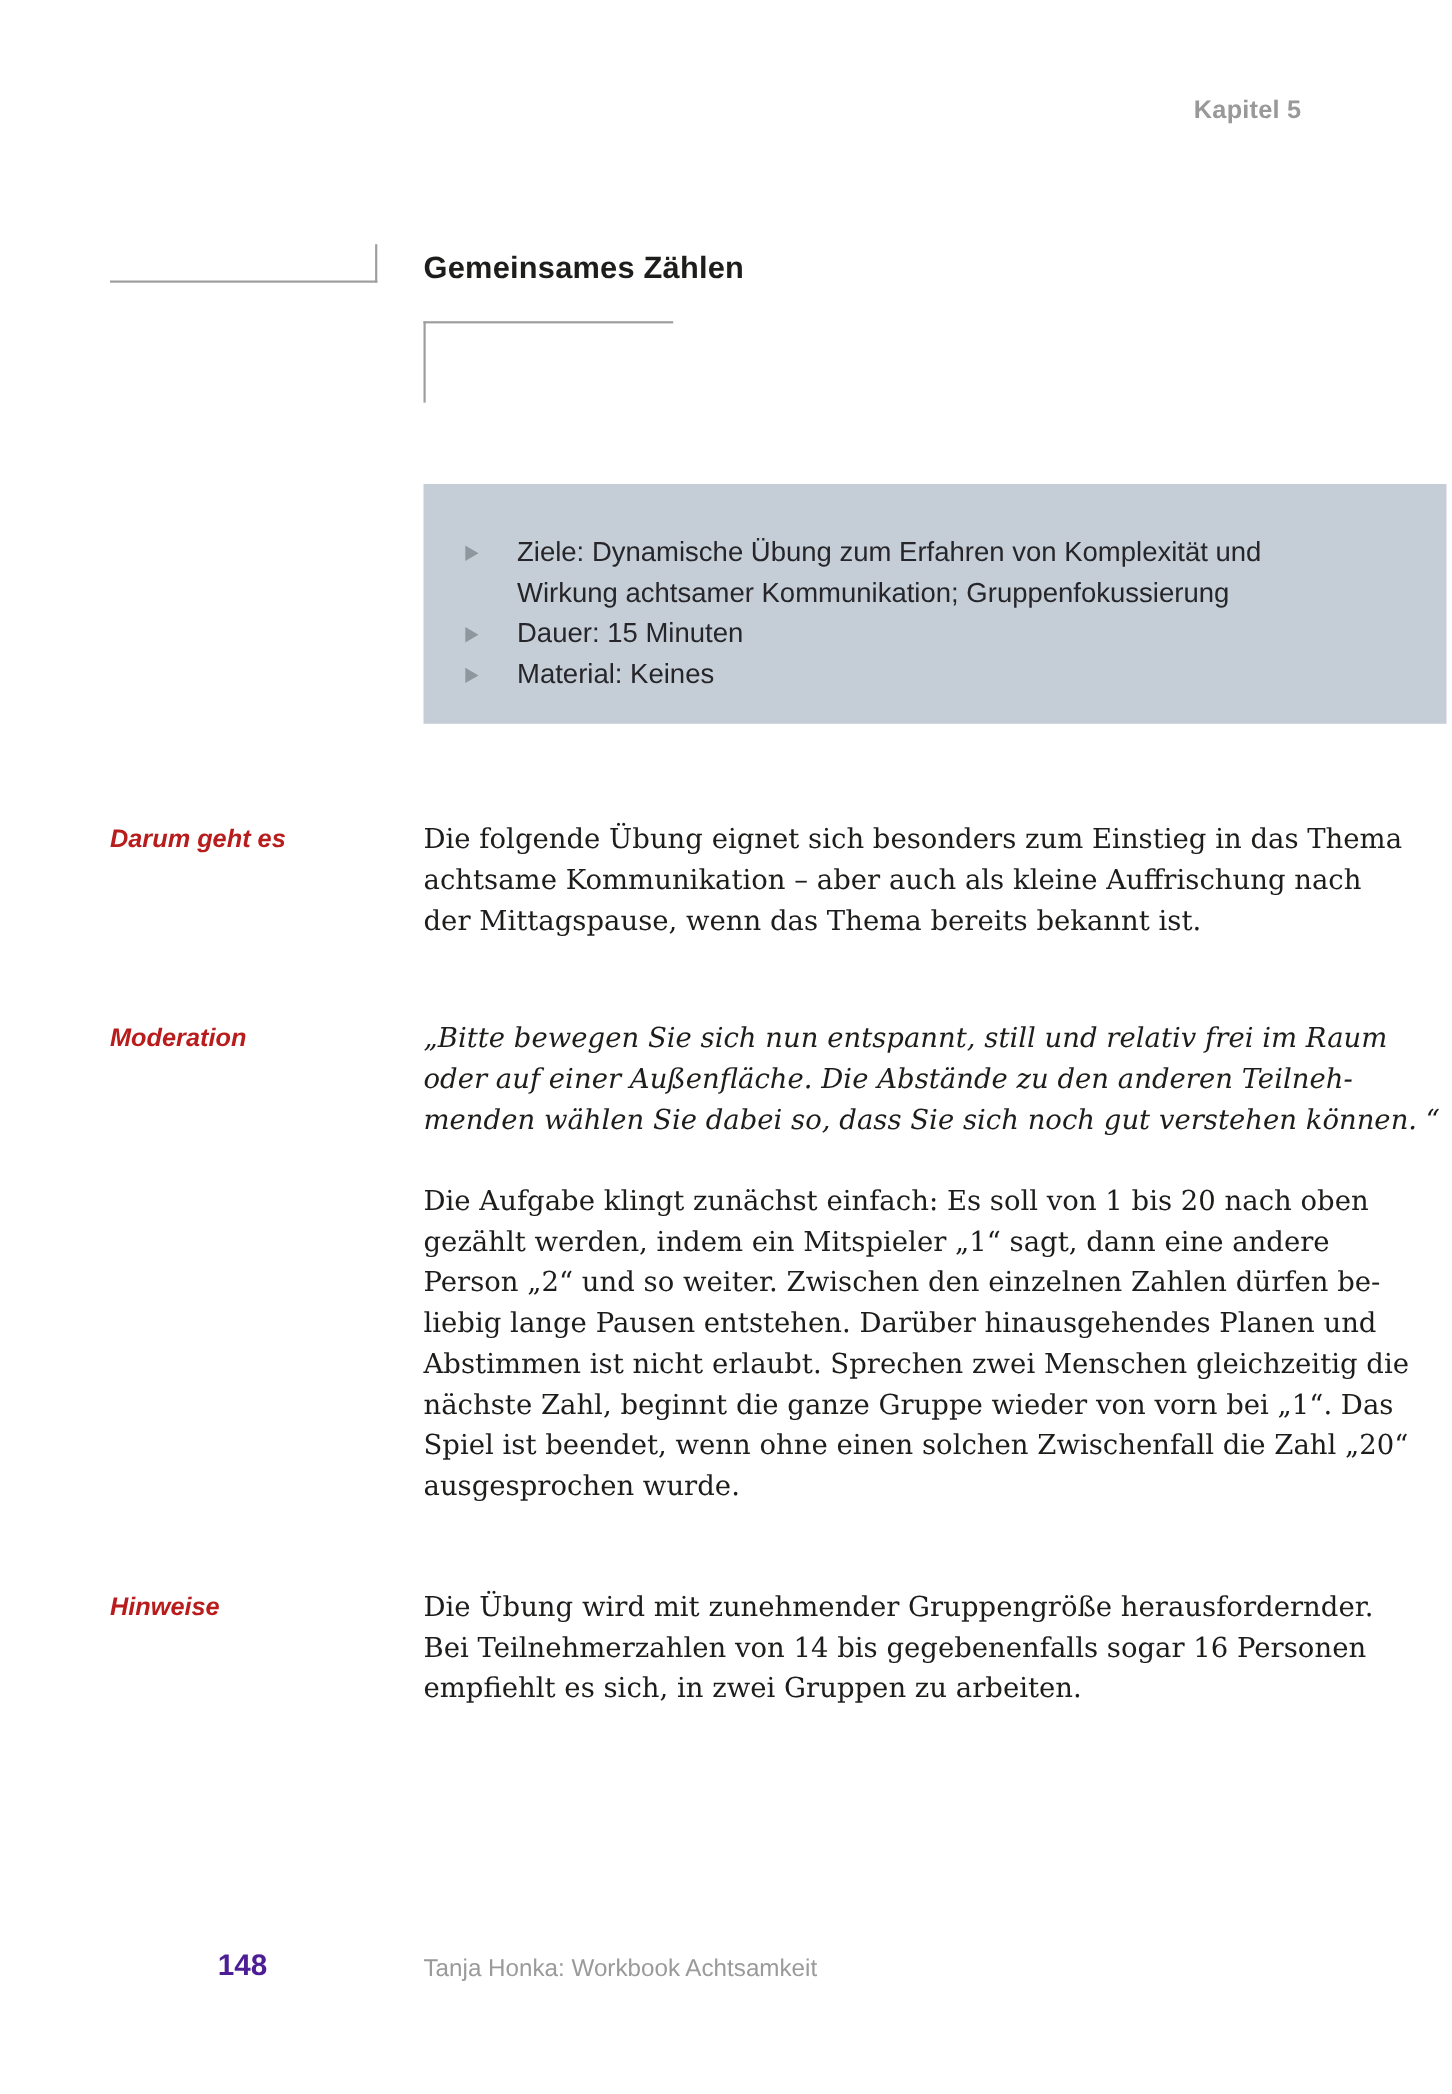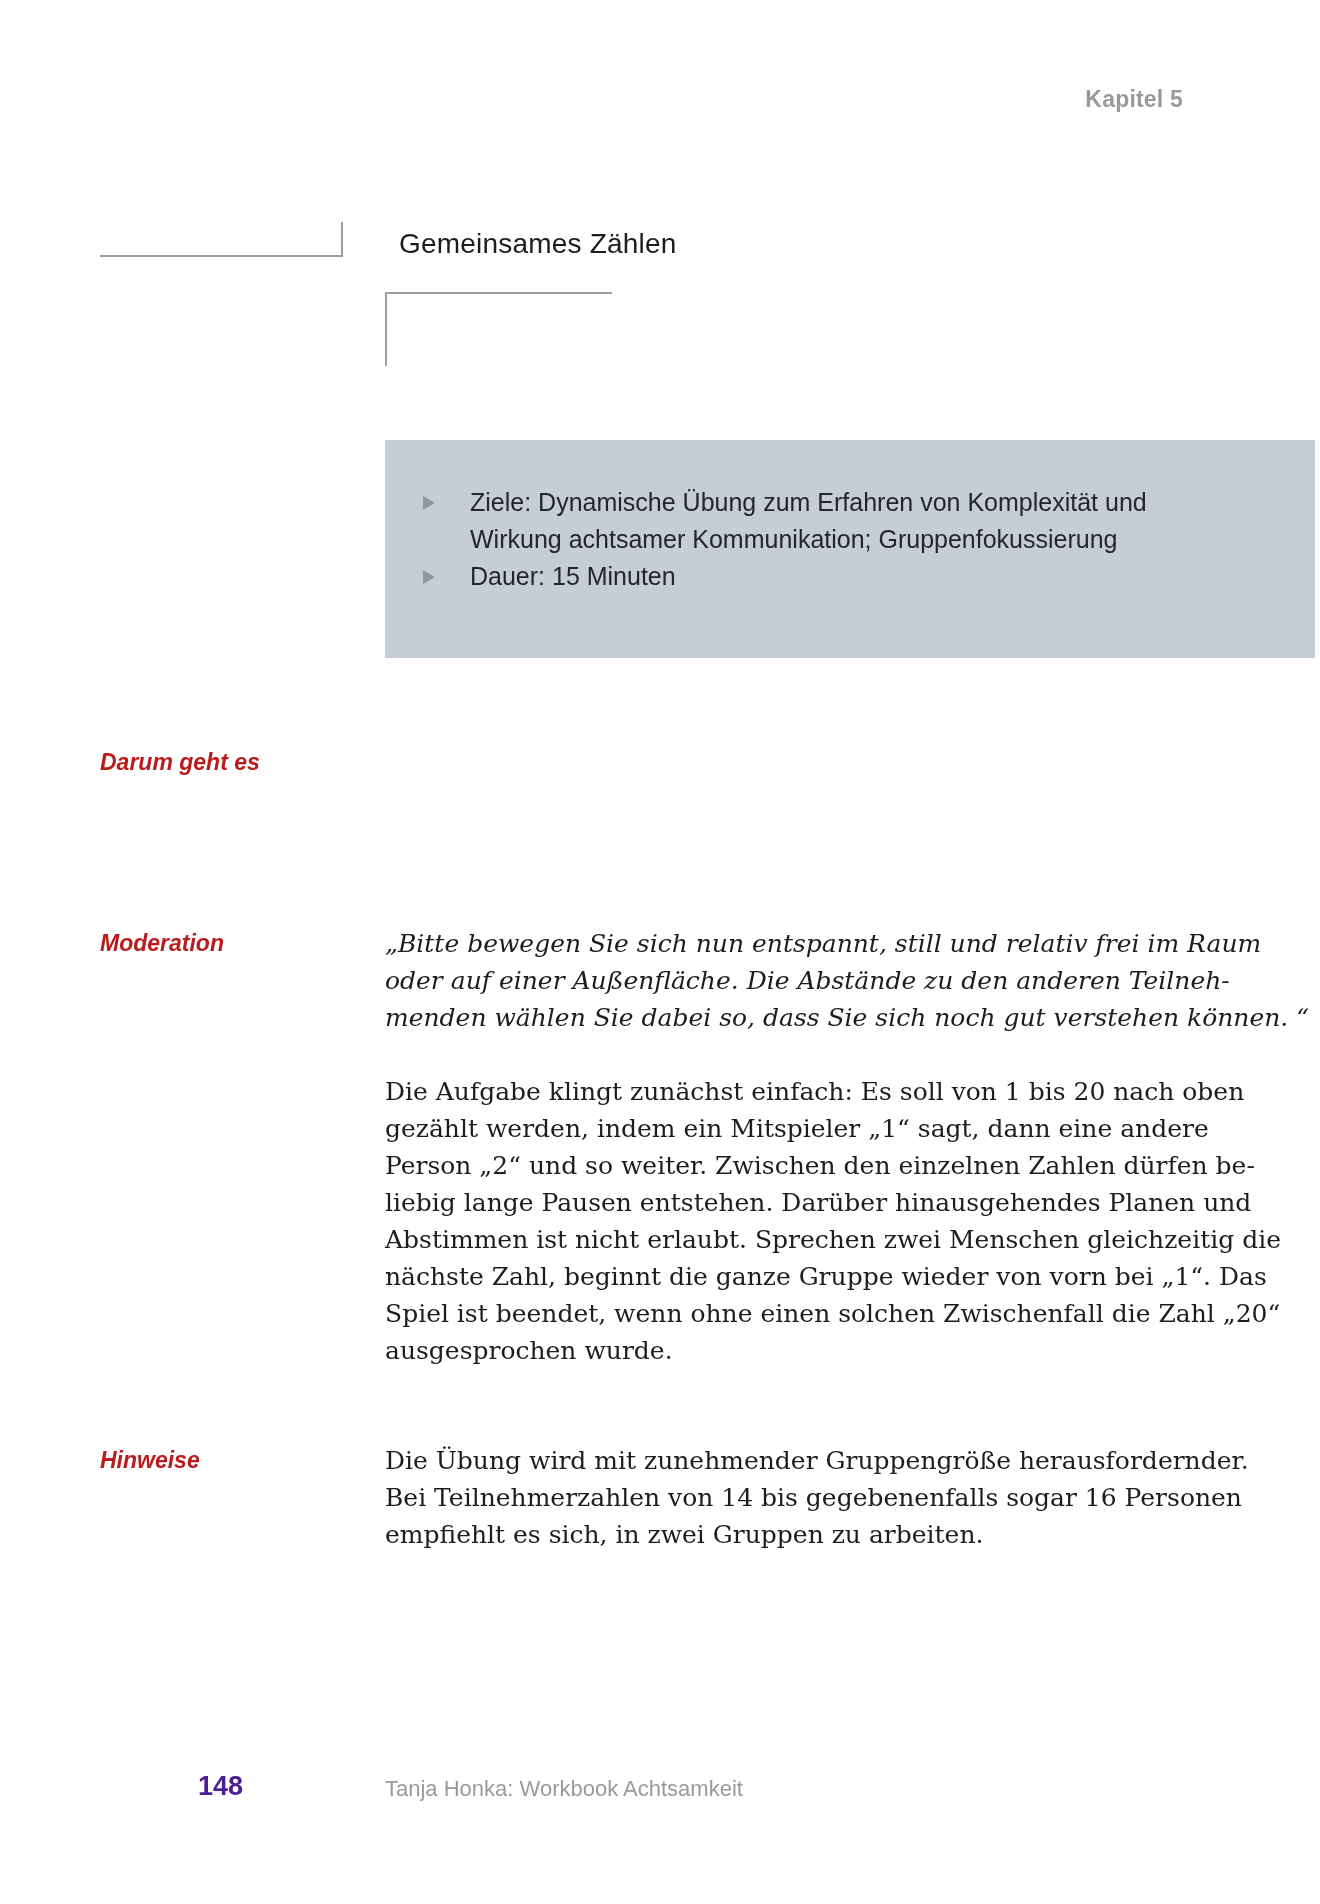--- a/index.html
+++ b/index.html
@@ -19,22 +19,22 @@
     letter-spacing:.2px;
   }
   
   .rule{position:absolute;background:#9e9e9e;}
   .bracket1-h{left:100px;top:255px;width:243px;height:2px;}
   .bracket1-v{left:341px;top:222px;width:2px;height:35px;}
   .bracket2-h{left:385px;top:292px;width:227px;height:2px;}
   .bracket2-v{left:385px;top:292px;width:2px;height:74px;}
   
   .page-title{
-    position:absolute;left:399px;top:228px;
-    font-size:28px;font-weight:normal;color:#1d1d1b;
+    position:absolute;left:385px;top:228px;
+    font-size:28px;font-weight:bold;color:#1d1d1b;
     letter-spacing:.2px;
   }
   
   .info-box{
     position:absolute;left:385px;top:440px;width:930px;height:218px;
     background:#c5ced6;
     box-sizing:border-box;
     padding:44px 0 0 38px;
   }
   .info-item{
@@ -108,23 +108,32 @@
         </span>
       <span class="info-text">Ziele: Dynamische Übung zum Erfahren von Komplexität und
 Wirkung achtsamer Kommunikation; Gruppenfokussierung</span>
     </div>
     <div class="info-item">
       <span class="info-marker">
           <i class="tri"></i>
         </span>
       <span class="info-text">Dauer: 15 Minuten</span>
     </div>
+    <div class="info-item">
+      <span class="info-marker">
+          <i class="tri"></i>
+        </span>
+      <span class="info-text">Material: Keines</span>
+    </div>
   </div>
 
   <div class="margin-label label-1">Darum geht es</div>
+  <div class="para para-1">Die folgende Übung eignet sich besonders zum Einstieg in das Thema
+achtsame Kommunikation – aber auch als kleine Auffrischung nach
+der Mittagspause, wenn das Thema bereits bekannt ist.</div>
 
   <div class="margin-label label-2">Moderation</div>
   <div class="para para-2">„Bitte bewegen Sie sich nun entspannt, still und relativ frei im Raum
 oder auf einer Außenfläche. Die Abstände zu den anderen Teilneh-
 menden wählen Sie dabei so, dass Sie sich noch gut verstehen können. “</div>
   <div class="para para-3">Die Aufgabe klingt zunächst einfach: Es soll von 1 bis 20 nach oben
 gezählt werden, indem ein Mitspieler „1“ sagt, dann eine andere
 Person „2“ und so weiter. Zwischen den einzelnen Zahlen dürfen be-
 liebig lange Pausen entstehen. Darüber hinausgehendes Planen und
 Abstimmen ist nicht erlaubt. Sprechen zwei Menschen gleichzeitig die

